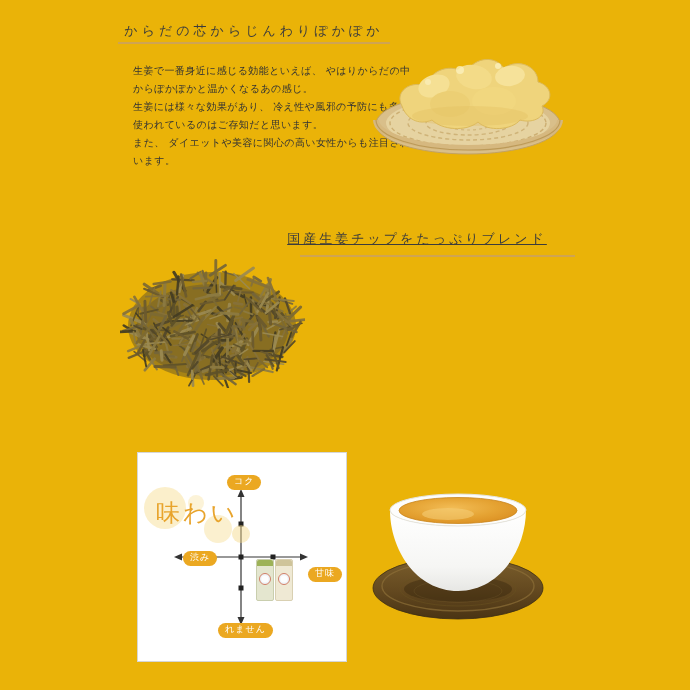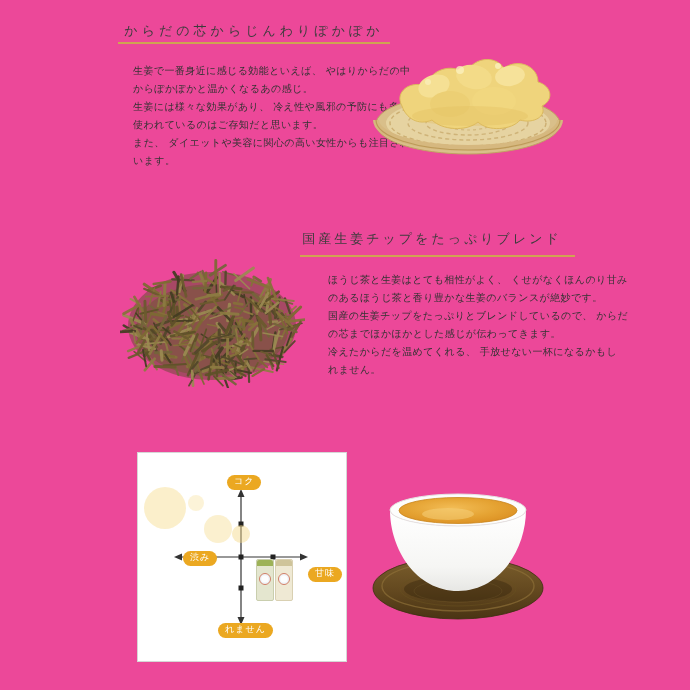--- a/index.html
+++ b/index.html
@@ -1,17 +1,17 @@
 <!DOCTYPE html>
 <html><head>
 <meta charset="utf-8">
 <style>
   html,body{margin:0;padding:0;background:#fff;}
   #page{
-    position:relative;width:690px;height:690px;background:#ec4899;
+    position:relative;width:690px;height:690px;background:#eab308;
     font-family:"DejaVu Sans",sans-serif;overflow:hidden;
   }
   .abs{position:absolute;}
   
   .sec-heading{
     font-size:13px;letter-spacing:4px;color:#3c3c3c;text-align:center;
     font-family:"DejaVu Sans",sans-serif;white-space:nowrap;
   }
   .gold-rule{height:2px;background:#cfa452;}
   
@@ -77,21 +77,21 @@
       <ellipse cx="122" cy="57" rx="22" ry="14" fill="#f1d77f"></ellipse>
       <ellipse cx="98" cy="72" rx="58" ry="10" fill="#e2bd5f" opacity="0.35"></ellipse>
       <circle cx="88" cy="26" r="4" fill="#fbf0bd" opacity="0.8"></circle>
       <circle cx="126" cy="22" r="3" fill="#fbf0bd" opacity="0.8"></circle>
       <circle cx="56" cy="38" r="3" fill="#fbf0bd" opacity="0.7"></circle>
     </g>
     <path d="M4,76 A92,28 0 0 0 188,76" fill="none" stroke="#d6b87f" stroke-width="6"></path>
     <path d="M4,76 A92,30 0 0 0 188,76" fill="none" stroke="#b5924f" stroke-width="1.2" opacity="0.8"></path>
   </svg>
 
-  <div class="abs sec-heading" style="left:296px;top:230px;width:272px;letter-spacing:3px;">国産生姜チップをたっぷりブレンド</div>
+  <div class="abs sec-heading" style="left:281px;top:230px;width:272px;letter-spacing:3px;text-decoration:underline;">国産生姜チップをたっぷりブレンド</div>
   <div class="abs gold-rule" style="left:300px;top:255px;width:275px;"></div>
 
   <svg id="leaves-svg" class="abs" style="left:120px;top:248px;" width="185" height="140" viewBox="0 0 185 140">
     <ellipse cx="92" cy="78" rx="84" ry="54" fill="#574a26" opacity="0.45"></ellipse>
     <ellipse cx="92" cy="82" rx="76" ry="46" fill="#6a5a30" opacity="0.5"></ellipse>
   <line x1="54.0" y1="51.6" x2="37.3" y2="59.9" stroke="#7d6a33" stroke-width="2.3" stroke-linecap="round" opacity="0.92"></line>
       <line x1="89.2" y1="118.6" x2="75.0" y2="125.0" stroke="#52472a" stroke-width="3.0" stroke-linecap="round" opacity="0.92"></line>
       <line x1="84.2" y1="42.3" x2="97.2" y2="51.6" stroke="#5e5128" stroke-width="2.5" stroke-linecap="round" opacity="0.92"></line>
       <line x1="154.8" y1="76.8" x2="147.1" y2="81.1" stroke="#9b8a52" stroke-width="1.5" stroke-linecap="round" opacity="0.92"></line>
       <line x1="81.2" y1="86.2" x2="98.3" y2="97.5" stroke="#433c22" stroke-width="1.4" stroke-linecap="round" opacity="0.92"></line>
@@ -425,33 +425,28 @@
       <line x1="98.0" y1="59.5" x2="110.9" y2="72.8" stroke="#433c22" stroke-width="2.6" stroke-linecap="round" opacity="0.92"></line>
       <line x1="13.5" y1="83.7" x2="15.2" y2="94.6" stroke="#8d7b42" stroke-width="1.7" stroke-linecap="round" opacity="0.92"></line>
       <line x1="113.7" y1="67.8" x2="106.0" y2="85.1" stroke="#5e5128" stroke-width="3.0" stroke-linecap="round" opacity="0.92"></line>
       <line x1="42.9" y1="79.8" x2="50.0" y2="85.2" stroke="#433c22" stroke-width="1.8" stroke-linecap="round" opacity="0.92"></line>
       <line x1="171.4" y1="84.4" x2="166.7" y2="97.5" stroke="#433c22" stroke-width="1.7" stroke-linecap="round" opacity="0.92"></line>
       <line x1="141.0" y1="103.5" x2="150.7" y2="107.3" stroke="#6b5a2e" stroke-width="1.6" stroke-linecap="round" opacity="0.92"></line>
       <line x1="99.4" y1="96.4" x2="93.8" y2="102.9" stroke="#74653a" stroke-width="2.1" stroke-linecap="round" opacity="0.92"></line>
       <line x1="101.1" y1="65.0" x2="118.0" y2="66.3" stroke="#8d7b42" stroke-width="3.1" stroke-linecap="round" opacity="0.92"></line>
     </svg>
 
-  <div class="abs body-text" style="left:328px;top:271px;width:260px;">ほうじ茶と生姜はとても相性がよく、 くせがなくほんのり甘み
-のあるほうじ茶と香り豊かな生姜のバランスが絶妙です。
-国産の生姜チップをたっぷりとブレンドしているので、 からだ
-の芯までほかほかとした感じが伝わってきます。
-冷えたからだを温めてくれる、 手放せない一杯になるかもし
-れません。</div>
 
   <div id="taste-chart" class="abs">
 
     <div class="bubble" style="left:6px;top:34px;width:42px;height:42px;background:rgba(247,225,160,0.55);"></div>
     <div class="bubble" style="left:50px;top:42px;width:16px;height:16px;background:rgba(250,235,190,0.6);"></div>
     <div class="bubble" style="left:66px;top:62px;width:28px;height:28px;background:rgba(247,225,160,0.5);"></div>
     <div class="bubble" style="left:94px;top:72px;width:18px;height:18px;background:rgba(243,214,130,0.45);"></div>
+    <div id="chart-title">味わい</div>
 
     <svg class="abs" style="left:0;top:0;" width="208" height="208" viewBox="0 0 208 208">
       <line x1="103" y1="42" x2="103" y2="166" stroke="#333" stroke-width="1.2"></line>
       <line x1="40" y1="104" x2="166" y2="104" stroke="#333" stroke-width="1.2"></line>
       <polygon points="103,36 99.5,44 106.5,44" fill="#333"></polygon>
       <polygon points="103,172 99.5,164 106.5,164" fill="#333"></polygon>
       <polygon points="36,104 44,100.5 44,107.5" fill="#333"></polygon>
       <polygon points="170,104 162,100.5 162,107.5" fill="#333"></polygon>
       <rect x="100.5" y="68.5" width="5" height="5" fill="#222"></rect>
       <rect x="100.5" y="132.5" width="5" height="5" fill="#222"></rect>

